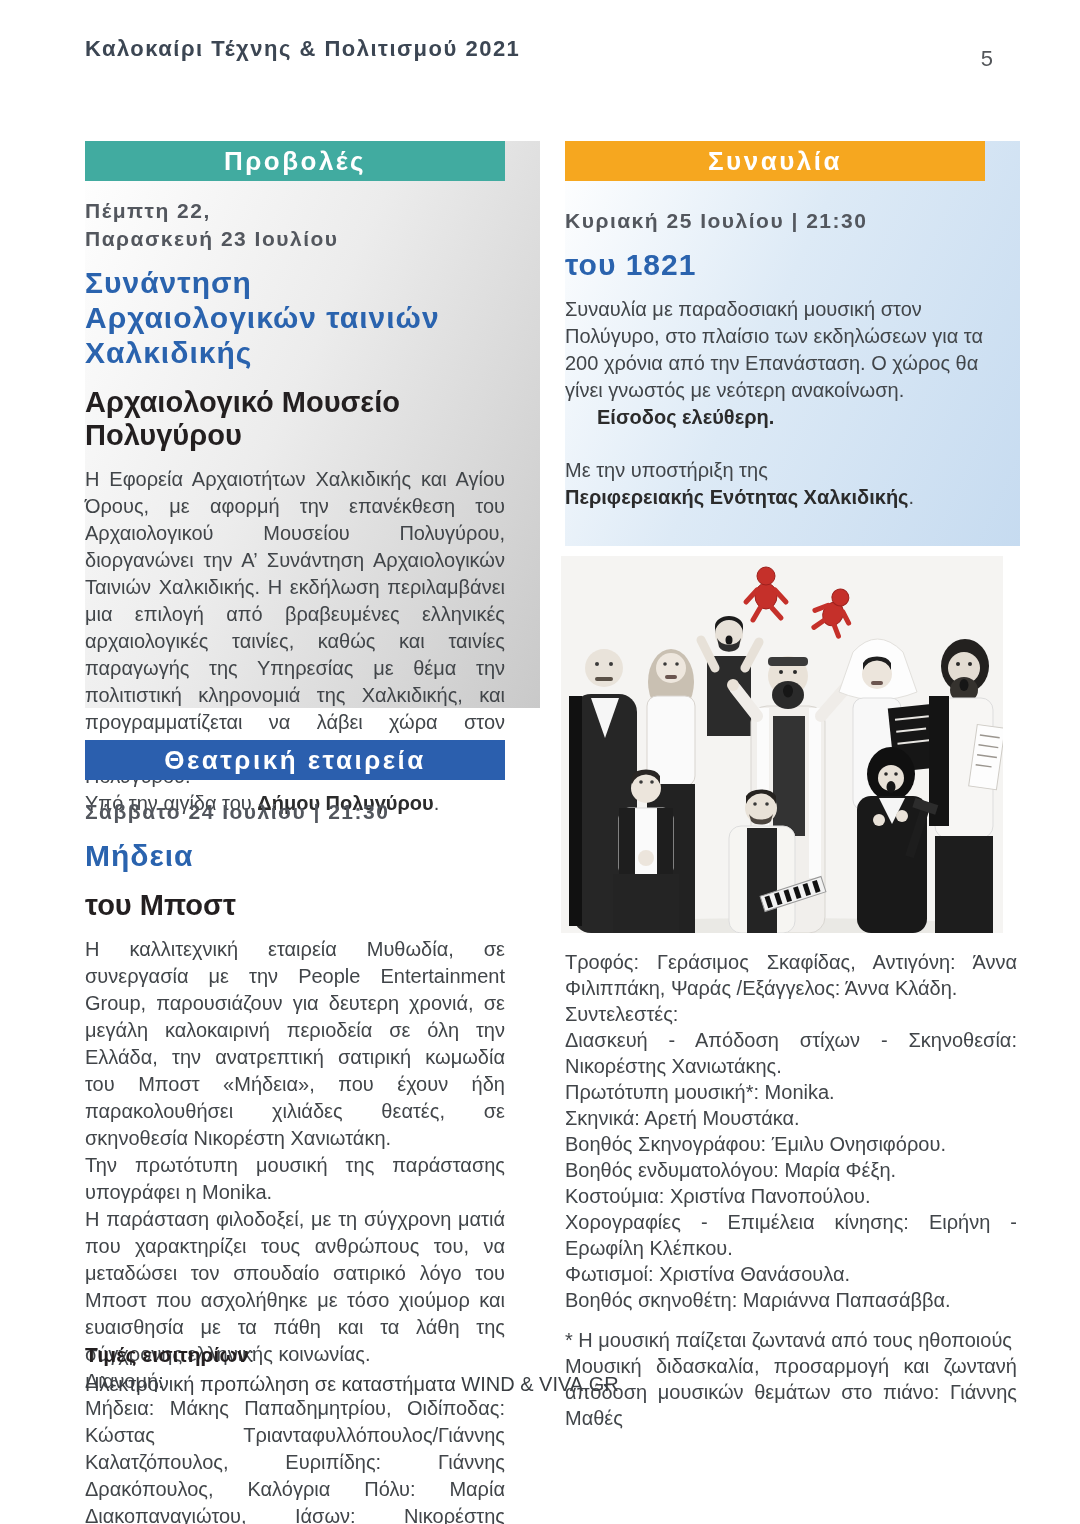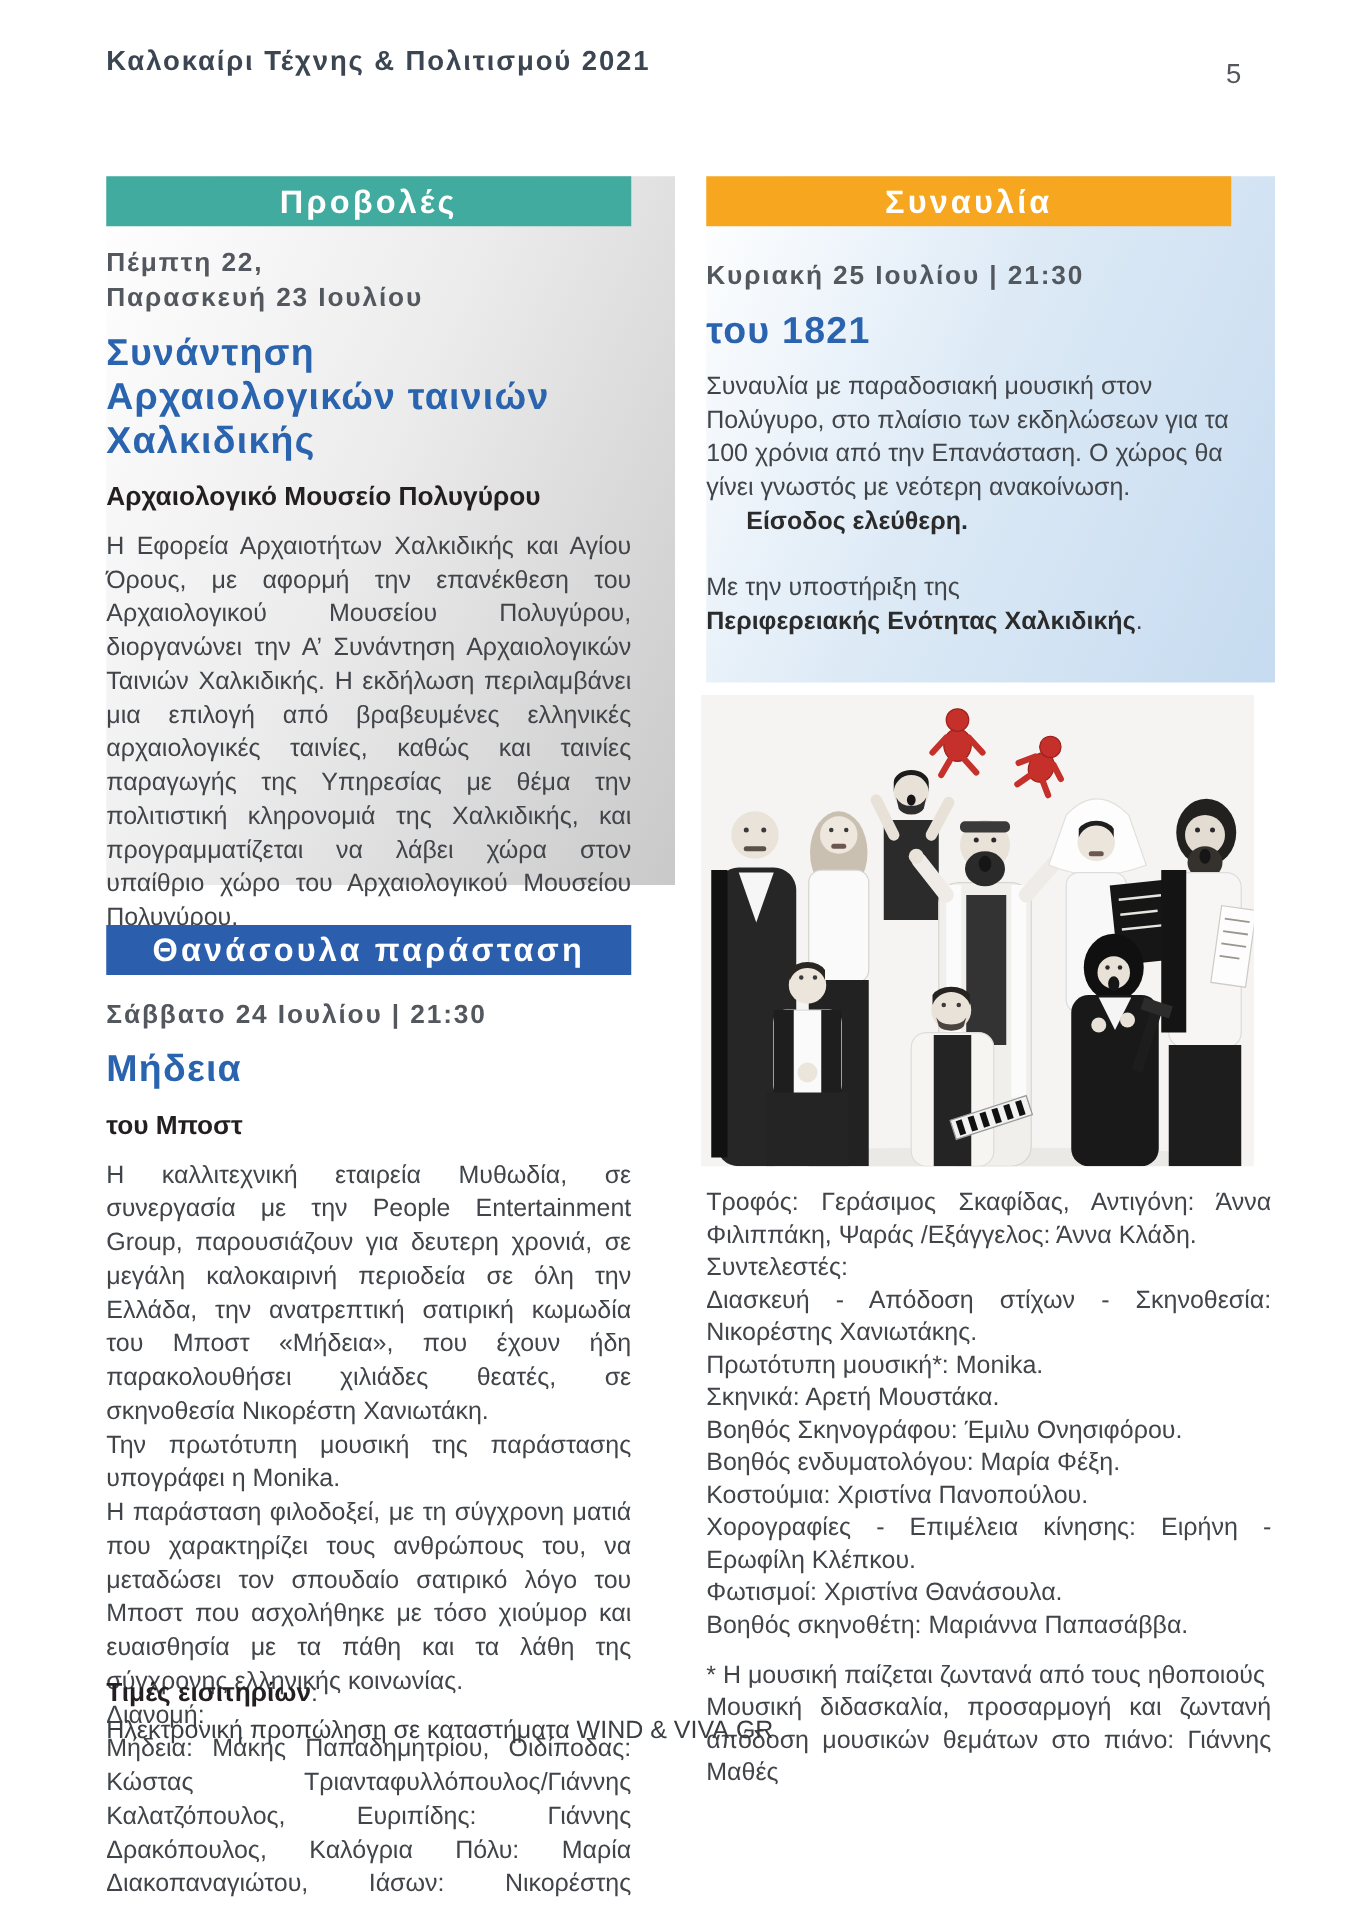--- a/index.html
+++ b/index.html
@@ -38,21 +38,21 @@
   .band-teal{background:#41aba0;}
   .band-blue{background:#2b5fae;}
   .band-orange{background:#f6a71f;}
   .date-line{
     font-size:21px;color:#53575e;letter-spacing:1.5px;line-height:28px;font-weight:bold;
   }
   .evt-title{
     font-size:30px;color:#2a63ae;letter-spacing:1px;line-height:35px;font-weight:bold;
   }
   .venue{
-    font-size:21px;font-weight:bold;color:#231f20;
+    font-size:29px;font-weight:bold;color:#231f20;
   }
   .body-text{
     width:420px;font-size:20px;line-height:27px;color:#414549;text-align:justify;
   }
   .body-text.no-just{text-align:left;}
   .wide{width:452px;line-height:26px;}
   .b{font-weight:bold;color:#2b2b2b;}.mt12{margin-top:12px;}.mt14{margin-top:14px;}
   .mt16{margin-top:16px;}.mt18{margin-top:18px;}.mt26{margin-top:26px;}.mt32{margin-top:32px;}
   
   .photo-wrap{
@@ -87,21 +87,21 @@
     </div>
     <div class="venue mt16">Αρχαιολογικό Μουσείο Πολυγύρου</div>
     <div class="body-text mt14">Η Εφορεία Αρχαιοτήτων Χαλκιδικής και Αγίου Όρους, με αφορμή την επανέκθεση του Αρχαιολογικού Μουσείου Πολυγύρου, διοργανώνει την Α’ Συνάντηση Αρχαιολογικών Ταινιών Χαλκιδικής. Η εκδήλωση περιλαμβάνει μια επιλογή από βραβευμένες ελληνικές αρχαιολογικές ταινίες, καθώς και ταινίες παραγωγής της Υπηρεσίας με θέμα την πολιτιστική κληρονομιά της Χαλκιδικής, και προγραμματίζεται να λάβει χώρα στον υπαίθριο χώρο του Αρχαιολογικού Μουσείου Πολυγύρου.</div>
     <div class="body-text no-just">
       <span>Υπό την αιγίδα του </span><span class="b">Δήμου Πολυγύρου</span><span>.</span>
     </div>
   </div>
 
   <div class="section mt32">
     <div class="band band-blue">
-      <span>Θανάσουλα παράσταση</span>
+      <span>Θεατρική εταιρεία</span>
     </div>
     <div class="date-line mt18">Σάββατο 24 Ιουλίου | 21:30</div>
     <div class="evt-title mt12">Μήδεια</div>
     <div class="venue mt16">του Μποστ</div>
     <div class="body-text mt14">Η καλλιτεχνική εταιρεία Μυθωδία, σε συνεργασία με την People Entertainment Group, παρουσιάζουν για δευτερη χρονιά, σε μεγάλη καλοκαιρινή περιοδεία σε όλη την Ελλάδα, την ανατρεπτική σατιρική κωμωδία του Μποστ «Μήδεια», που έχουν ήδη παρακολουθήσει χιλιάδες θεατές, σε σκηνοθεσία Νικορέστη Χανιωτάκη.</div>
     <div class="body-text">Την πρωτότυπη μουσική της παράστασης υπογράφει η Monika.</div>
     <div class="body-text">Η παράσταση φιλοδοξεί, με τη σύγχρονη ματιά που χαρακτηρίζει τους ανθρώπους του, να μεταδώσει τον σπουδαίο σατιρικό λόγο του Μποστ που ασχολήθηκε με τόσο χιούμορ και ευαισθησία με τα πάθη και τα λάθη της σύγχρονης ελληνικής κοινωνίας.</div>
     <div class="body-text no-just">Διανομή:</div>
     <div class="body-text">Μήδεια: Μάκης Παπαδημητρίου, Οιδίποδας: Κώστας Τριανταφυλλόπουλος/Γιάννης Καλατζόπουλος, Ευριπίδης: Γιάννης Δρακόπουλος, Καλόγρια Πόλυ: Μαρία Διακοπαναγιώτου, Ιάσων: Νικορέστης Χανιωτάκης,</div>
   </div>
@@ -110,21 +110,21 @@
 <div class="col col-right">
 
   <div class="section sect-concert">
     <div class="band band-orange">
       <span>Συναυλία</span>
     </div>
     <div class="date-line mt26">Κυριακή 25 Ιουλίου | 21:30</div>
     <div class="evt-title mt12">
       <div>του 1821</div>
     </div>
-    <div class="body-text no-just mt14" style="width:438px;">Συναυλία με παραδοσιακή μουσική στον Πολύγυρο, στο πλαίσιο των εκδηλώσεων για τα 100 χρόνια από την Επανάσταση. Ο χώρος θα γίνει γνωστός με νεότερη ανακοίνωση.</div>
+    <div class="body-text no-just mt14" style="width:438px;">Συναυλία με παραδοσιακή μουσική στον Πολύγυρο, στο πλαίσιο των εκδηλώσεων για τα 200 χρόνια από την Επανάσταση. Ο χώρος θα γίνει γνωστός με νεότερη ανακοίνωση.</div>
     <div class="body-text no-just b" style="width:438px;padding-left:32px;">Είσοδος ελεύθερη.</div>
     <div class="body-text no-just mt26" style="width:438px;">
       <span>Με την υποστήριξη της</span><br>
       <span class="b">Περιφερειακής Ενότητας Χαλκιδικής</span><span>.</span>
     </div>
   </div>
 
   <div class="photo-wrap">
     <svg width="442" height="377" viewBox="0 0 442 377">
       <rect x="0" y="0" width="442" height="377" fill="#f5f4f2"></rect>

